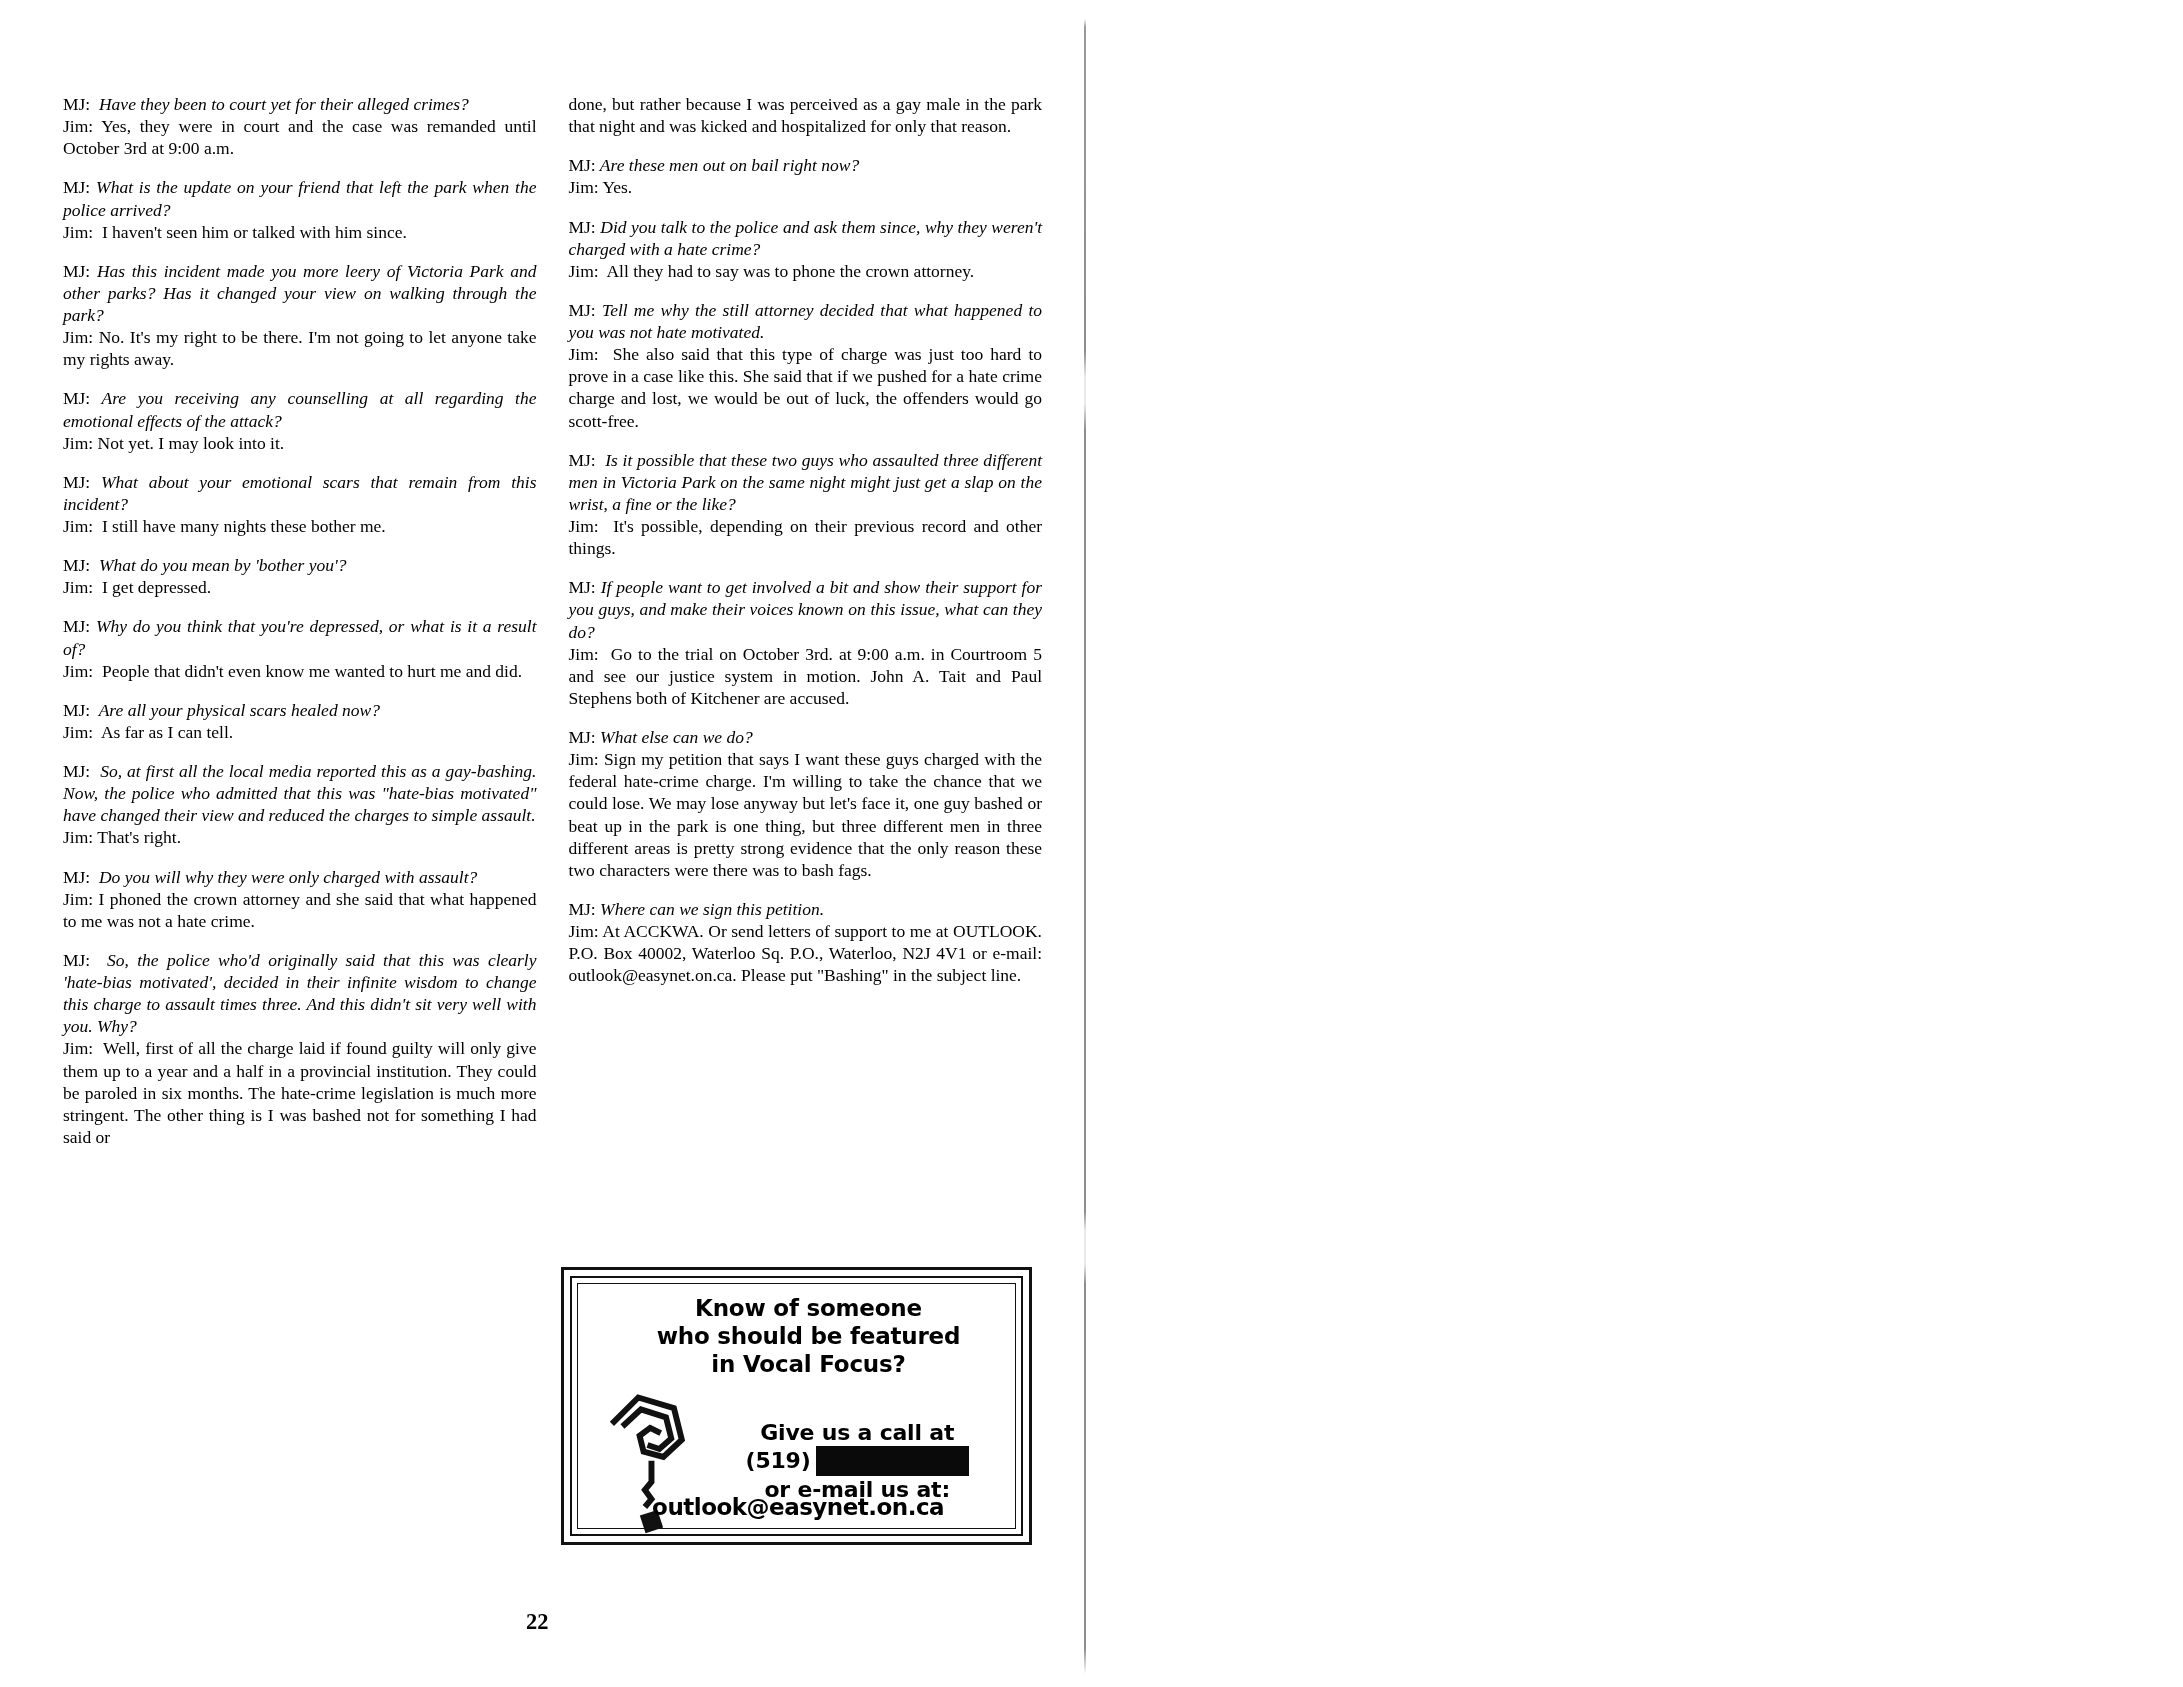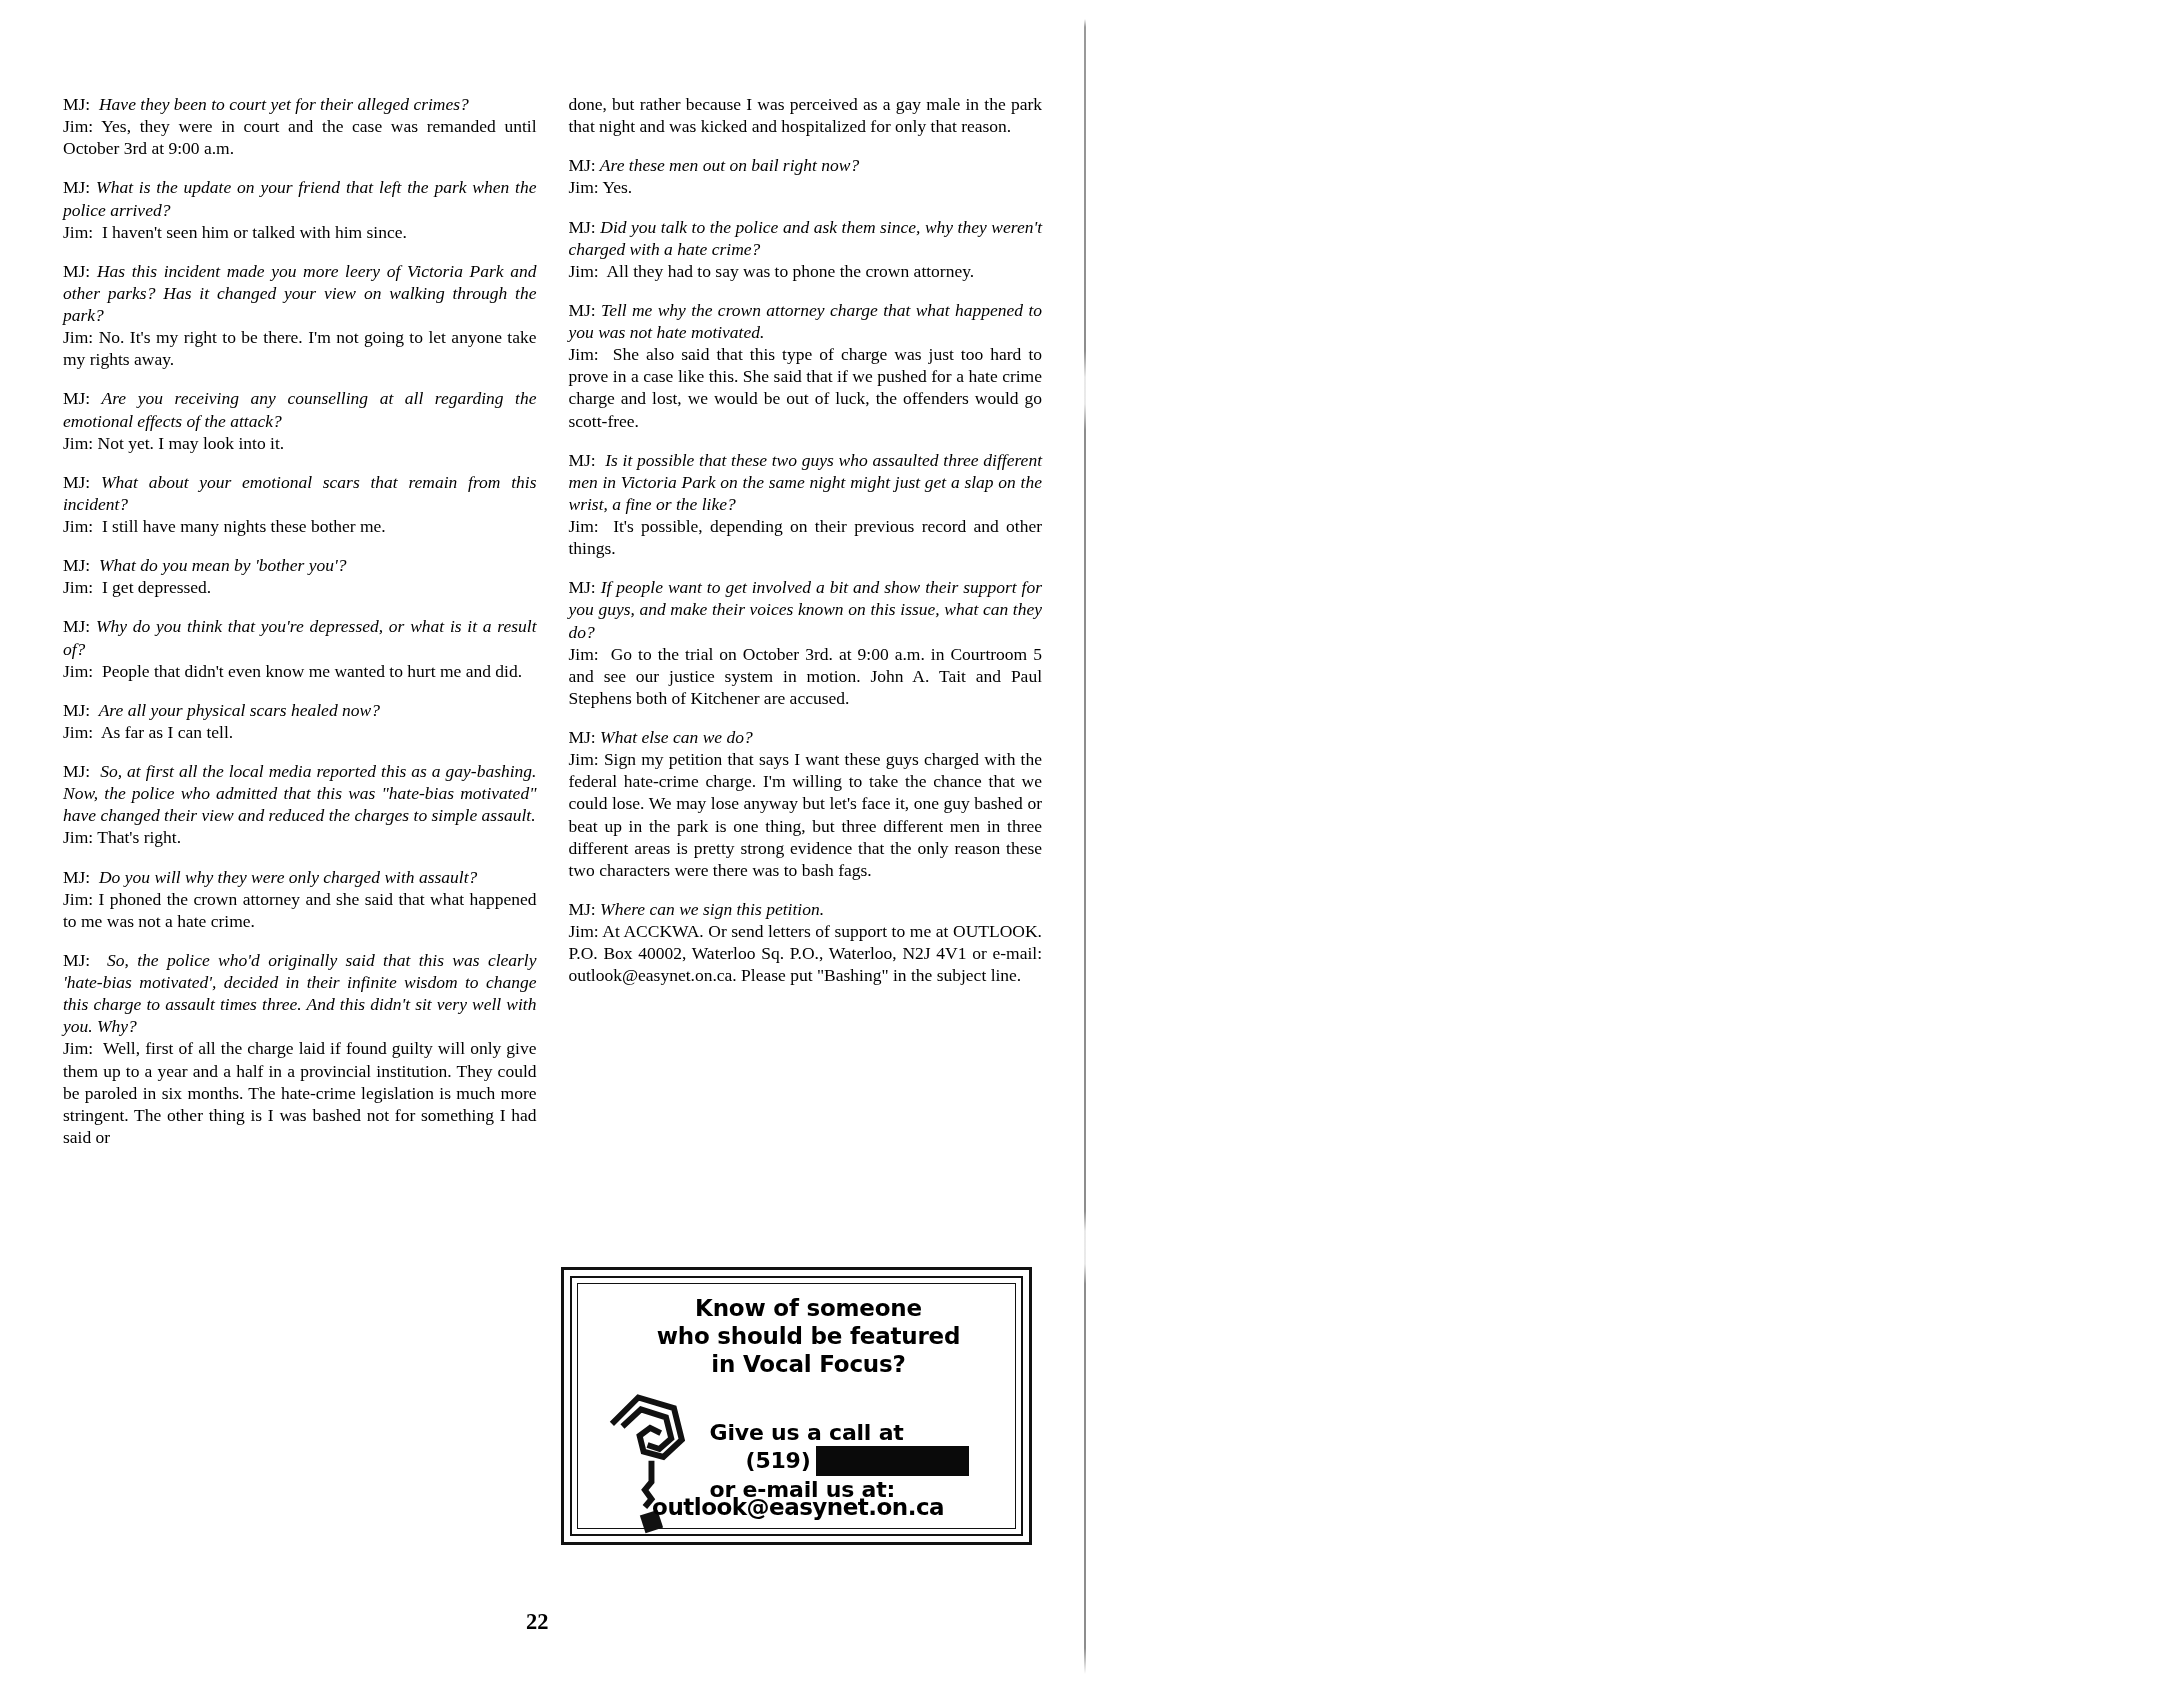--- a/index.html
+++ b/index.html
@@ -73,21 +73,21 @@
   .ad-head{
     position:absolute;left:40px;right:16px;top:10.6px;
     text-align:center;
     font-family:"DejaVu Sans","Liberation Sans",sans-serif;
     font-weight:bold;
     font-size:23px;line-height:1.22;
     letter-spacing:-0.2px;
   }
   .ad-call{
     position:absolute;left:132px;right:10.6px;top:135px;
-    text-align:left;
+    text-align:center;
     font-family:"DejaVu Sans","Liberation Sans",sans-serif;
     font-weight:bold;
     font-size:22px;line-height:1.25;
     letter-spacing:-0.2px;
   }
   .ad-phone-row{display:flex;align-items:center;justify-content:center;gap:5.3px;}
   .redaction{
     display:inline-block;width:153px;height:30px;background:#0a0a0a;
     vertical-align:middle;
   }
@@ -185,21 +185,21 @@
           <p class="q"><span class="spk">MJ:</span> <span>Are these men out on bail right now?</span></p>
           <p class="a"><span>Jim:</span> <span>Yes.</span></p>
         </div>
 
         <div class="qa">
           <p class="q"><span class="spk">MJ:</span> <span>Did you talk to the police and ask them since, why they weren't charged with a hate crime?</span></p>
           <p class="a"><span>Jim:</span>&nbsp; <span>All they had to say was to phone the crown attorney.</span></p>
         </div>
 
         <div class="qa">
-          <p class="q"><span class="spk">MJ:</span> <span>Tell me why the crown attorney charge that what happened to you was not hate motivated.</span></p>
+          <p class="q"><span class="spk">MJ:</span> <span>Tell me why the still attorney decided that what happened to you was not hate motivated.</span></p>
           <p class="a"><span>Jim:</span>&nbsp; <span>She also said that this type of charge was just too hard to prove in a case like this.  She said that if we pushed for a hate crime charge and lost, we would be out of luck, the offenders would go scott-free.</span></p>
         </div>
 
         <div class="qa">
           <p class="q"><span class="spk">MJ:</span>&nbsp; <span>Is it possible that these two guys who assaulted three different men in Victoria Park on the same night might just get a slap on the wrist, a fine or the like?</span></p>
           <p class="a"><span>Jim:</span>&nbsp; <span>It's possible, depending on their previous record and other things.</span></p>
         </div>
 
         <div class="qa">
           <p class="q"><span class="spk">MJ:</span> <span>If people want to get involved a bit and show their support for you guys, and make their voices known on this issue, what can they do?</span></p>

